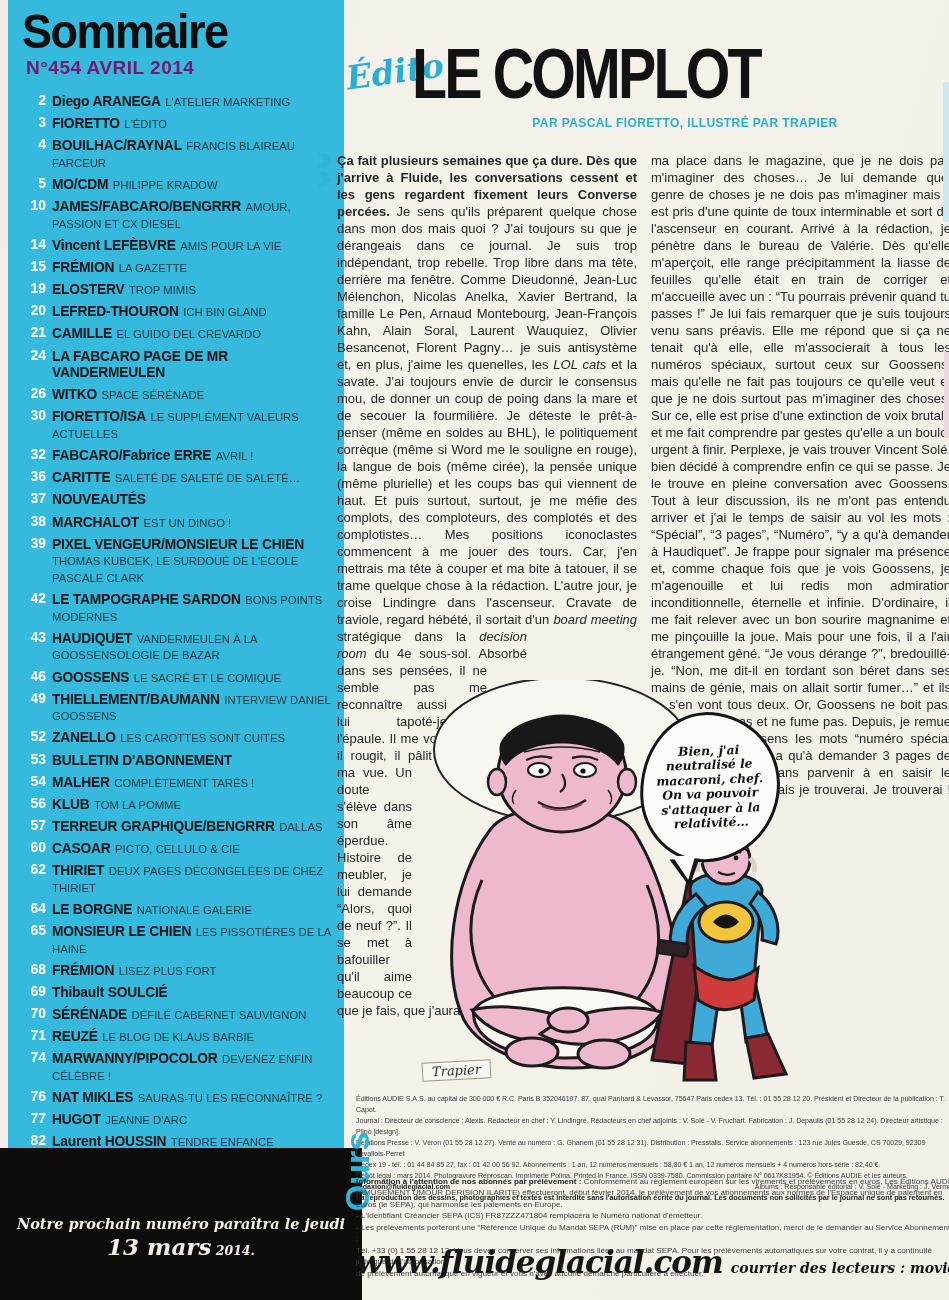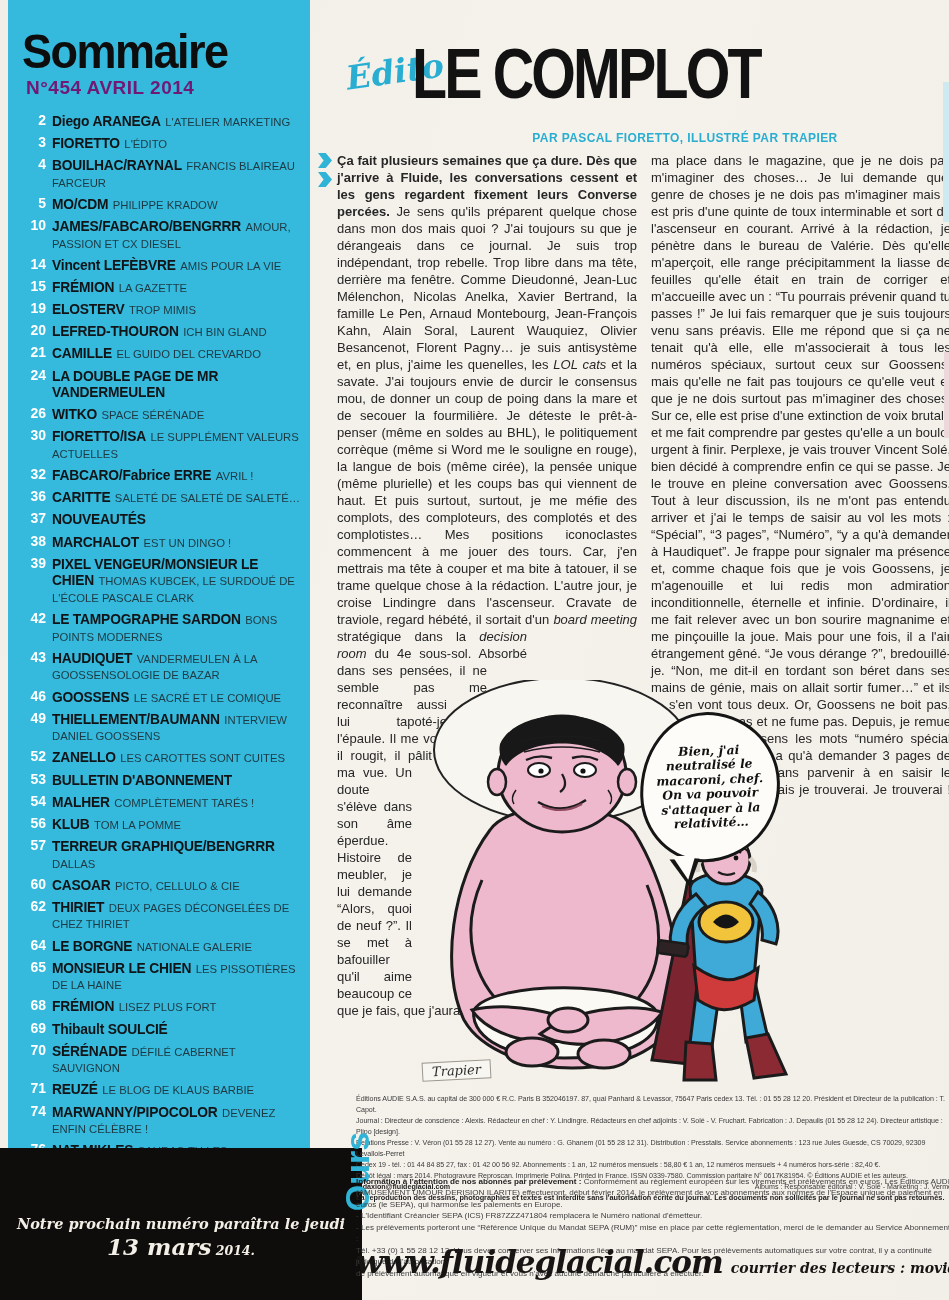--- a/index.html
+++ b/index.html
@@ -1,22 +1,22 @@
 <!DOCTYPE html>
 <html lang="fr"><head>
 <meta charset="utf-8">
 <style>
   * { margin:0; padding:0; box-sizing:border-box; }
   body { background:#888; font-family:"Liberation Sans", sans-serif; }
   .page { position:relative; width:949px; height:1300px; margin:0 auto; overflow:hidden;
           background:linear-gradient(105deg,#f1eee8 0%,#f5f2ec 45%,#f2efe8 100%); }
 
   
-  .sidebar { position:absolute; left:8px; top:0; width:302px; height:1148px;
-             background:#35b9dc; padding:28px 8px 0 14px; }
+  .sidebar { position:absolute; left:8px; top:0; width:336px; height:1148px;
+             background:#35b9dc; padding:8px 8px 0 14px; }
   .som-title { font-size:45px; font-weight:bold; letter-spacing:-1.5px; color:#0d0d0d;
                transform:scaleY(1.05); transform-origin:left top; line-height:1; }
   .som-issue { font-size:19px; font-weight:bold; color:#701a75; letter-spacing:.5px; margin:4px 0 14px 4px; }
   .toc-row { display:flex; margin-bottom:5.5px; line-height:1.04; }
   .toc-num { flex:0 0 30px; text-align:right; padding-right:6px; color:#ffffff;
              font-weight:bold; font-size:14px; }
   .toc-main { flex:1; }
   .toc-name { font-weight:bold; font-size:13.8px; color:#101417; letter-spacing:-0.2px; }
   .toc-sub  { font-size:11.3px; color:#1d3a44; letter-spacing:0; }
   .sidebar-black { position:absolute; left:0; top:1148px; width:362px; height:152px; background:#0f0d0b; }
@@ -27,21 +27,21 @@
   .nextnum .suf { font-size:12.5px; font-weight:bold; }
 
   
   .main { position:absolute; left:320px; top:0; width:629px; height:1300px; }
   .kicker { position:absolute; left:26px; top:52px; font-family:"DejaVu Serif", serif;
             font-style:italic; font-weight:bold; font-size:33px; color:#29aed2;
             transform:rotate(-8deg); }
   .title { position:absolute; left:92px; top:34px; font-size:61px; font-weight:bold;
            letter-spacing:-3px; color:#121212; transform:scaleX(.94) scaleY(1.14);
            transform-origin:left top; white-space:nowrap; }
-  .byline { position:absolute; left:180px; top:131px; width:370px; text-align:center;
+  .byline { position:absolute; left:180px; top:116px; width:370px; text-align:center;
             font-size:12px; font-weight:bold; color:#29aed2; letter-spacing:.4px; }
 
   .columns { position:absolute; left:17px; top:152px; width:614px; height:930px; }
   .col { position:absolute; top:0; width:300px; text-align:justify; font-size:13px;
          line-height:17px; color:#262626; hyphens:auto; }
   .col1 { left:0; } .col2 { left:314px; }
   .seg-b { font-weight:bold; } .seg-i { font-style:italic; }
   .fl { pointer-events:none; }
   .c1z { float:right; width:0; height:480px; }
   .c1a { float:right; clear:right; width:110px; height:38px; }
@@ -152,21 +152,21 @@
           <span class="toc-main"><span class="toc-name">LEFRED-THOURON</span> <span class="toc-sub">ICH BIN GLAND</span></span>
         </div>
 
         <div class="toc-row">
           <span class="toc-num">21</span>
           <span class="toc-main"><span class="toc-name">CAMILLE</span> <span class="toc-sub">EL GUIDO DEL CREVARDO</span></span>
         </div>
 
         <div class="toc-row">
           <span class="toc-num">24</span>
-          <span class="toc-main"><span class="toc-name">LA DOUBLE PAGE DE MR VANDERMEULEN</span> <span class="toc-sub"></span></span>
+          <span class="toc-main"><span class="toc-name">LA FABCARO PAGE DE MR VANDERMEULEN</span> <span class="toc-sub"></span></span>
         </div>
 
         <div class="toc-row">
           <span class="toc-num">26</span>
           <span class="toc-main"><span class="toc-name">WITKO</span> <span class="toc-sub">SPACE SÉRÉNADE</span></span>
         </div>
 
         <div class="toc-row">
           <span class="toc-num">30</span>
           <span class="toc-main"><span class="toc-name">FIORETTO/ISA</span> <span class="toc-sub">LE SUPPLÉMENT VALEURS ACTUELLES</span></span>

